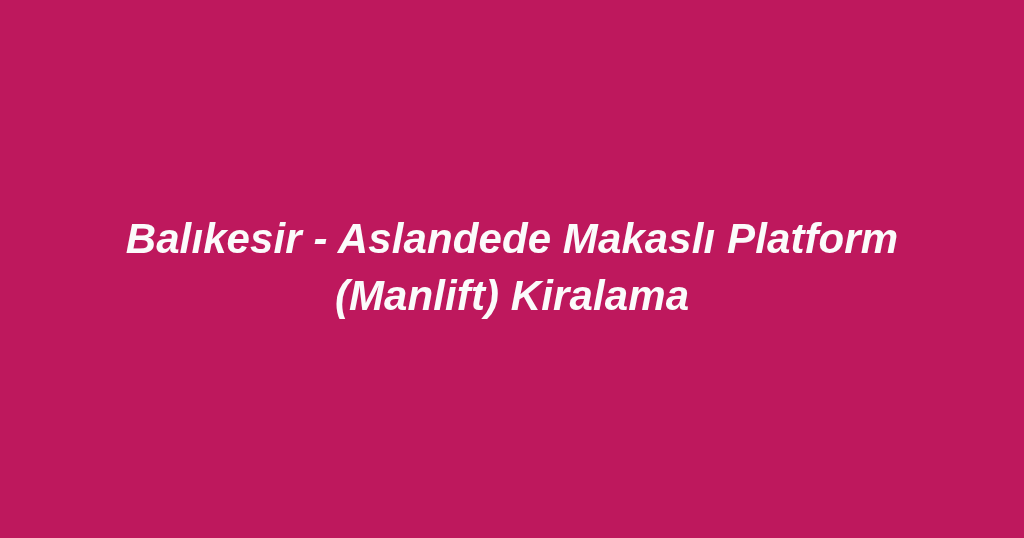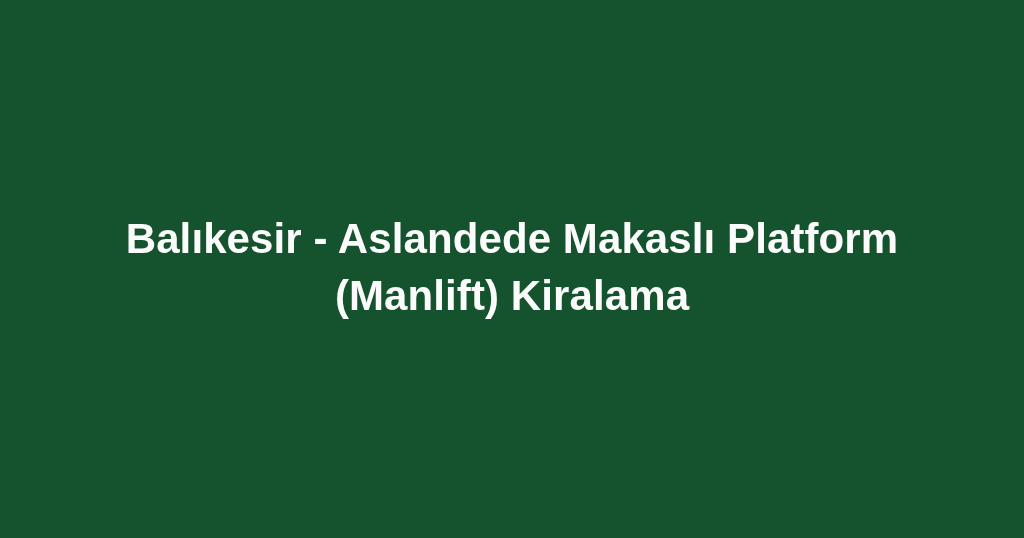--- a/index.html
+++ b/index.html
@@ -44,17 +44,17 @@
     letter-spacing: 0.1px;
     color: #fbfbfb;
     text-align: center;
     white-space: normal;
     word-break: normal;
   }
 </style>
 </head>
 <body style="background-color: rgb(8, 40, 122);">
 
-<div class="share-card" style="background-color: #14532d;">
+<div class="share-card" style="background-color: #be185d; font-style: italic;">
   <div class="card-inner">
     <h1 class="card-title" style="color: rgb(251, 251, 251);">Balıkesir - Aslandede Makaslı Platform (Manlift) Kiralama</h1>
   </div>
 </div>
 
 </body></html>

